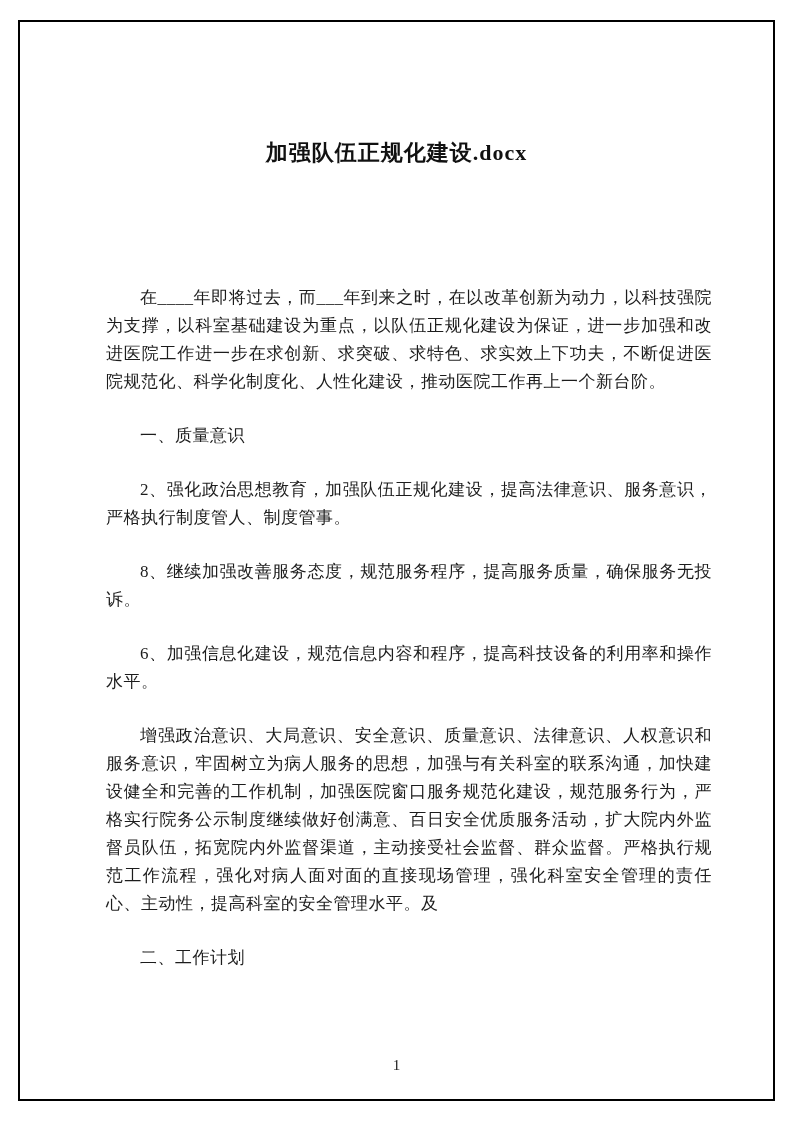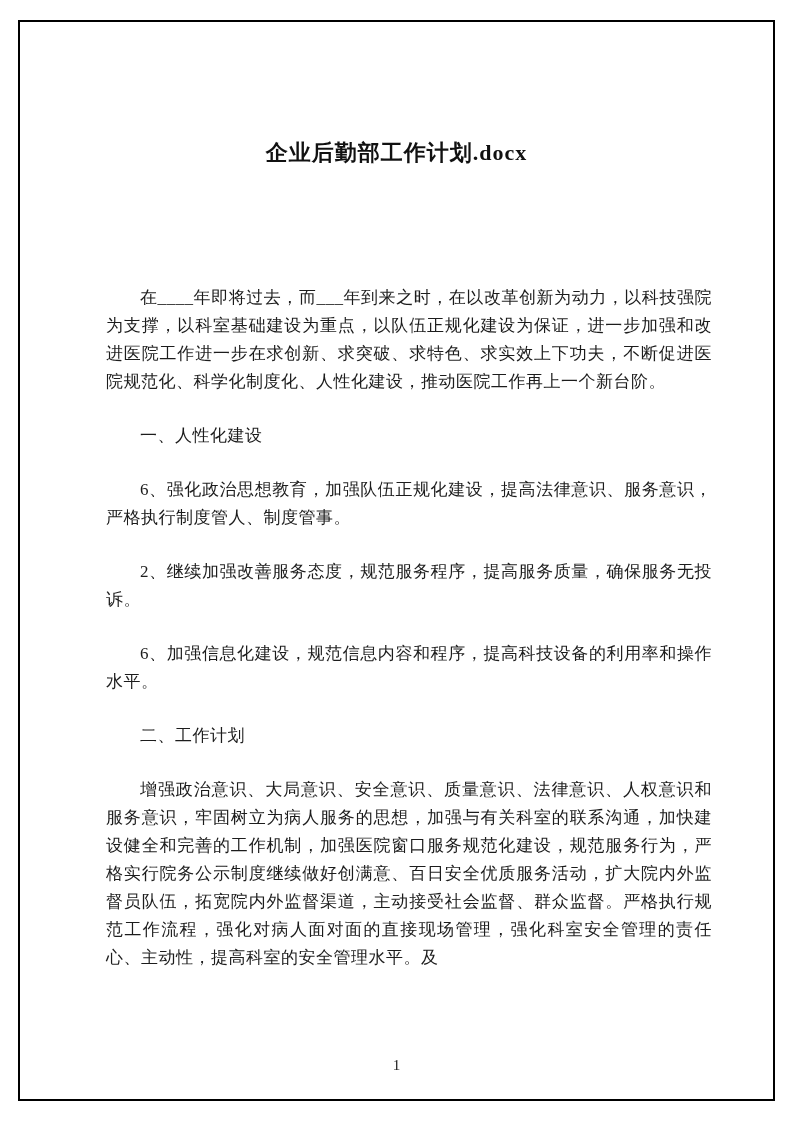--- a/index.html
+++ b/index.html
@@ -64,36 +64,36 @@
     color: #1c1c1c;
   }
 </style>
 </head>
 <body>
 
 <div class="page">
 
   <div class="page-border"></div>
 
-  <h1 class="doc-title">企业后勤部工作计划.docx</h1>
+  <h1 class="doc-title">加强队伍正规化建设.docx</h1>
 
   <div class="content">
 
     <p class="para">在____年即将过去，而___年到来之时，在以改革创新为动力，以科技强院为支撑，以科室基础建设为重点，以队伍正规化建设为保证，进一步加强和改进医院工作进一步在求创新、求突破、求特色、求实效上下功夫，不断促进医院规范化、科学化制度化、人性化建设，推动医院工作再上一个新台阶。</p>
 
-    <p class="para">一、人性化建设</p>
+    <p class="para">一、质量意识</p>
 
 
-    <p class="para">6、强化政治思想教育，加强队伍正规化建设，提高法律意识、服务意识，严格执行制度管人、制度管事。</p>
+    <p class="para">2、强化政治思想教育，加强队伍正规化建设，提高法律意识、服务意识，严格执行制度管人、制度管事。</p>
 
-    <p class="para">2、继续加强改善服务态度，规范服务程序，提高服务质量，确保服务无投诉。</p>
+    <p class="para">8、继续加强改善服务态度，规范服务程序，提高服务质量，确保服务无投诉。</p>
 
     <p class="para">6、加强信息化建设，规范信息内容和程序，提高科技设备的利用率和操作水平。</p>
 
+    <p class="para">增强政治意识、大局意识、安全意识、质量意识、法律意识、人权意识和服务意识，牢固树立为病人服务的思想，加强与有关科室的联系沟通，加快建设健全和完善的工作机制，加强医院窗口服务规范化建设，规范服务行为，严格实行院务公示制度继续做好创满意、百日安全优质服务活动，扩大院内外监督员队伍，拓宽院内外监督渠道，主动接受社会监督、群众监督。严格执行规范工作流程，强化对病人面对面的直接现场管理，强化科室安全管理的责任心、主动性，提高科室的安全管理水平。及</p>
+
     <p class="para">二、工作计划</p>
-
-    <p class="para">增强政治意识、大局意识、安全意识、质量意识、法律意识、人权意识和服务意识，牢固树立为病人服务的思想，加强与有关科室的联系沟通，加快建设健全和完善的工作机制，加强医院窗口服务规范化建设，规范服务行为，严格实行院务公示制度继续做好创满意、百日安全优质服务活动，扩大院内外监督员队伍，拓宽院内外监督渠道，主动接受社会监督、群众监督。严格执行规范工作流程，强化对病人面对面的直接现场管理，强化科室安全管理的责任心、主动性，提高科室的安全管理水平。及</p>
 
   </div>
 
   <div class="page-number">1</div>
 
 </div>
 
 </body></html>

